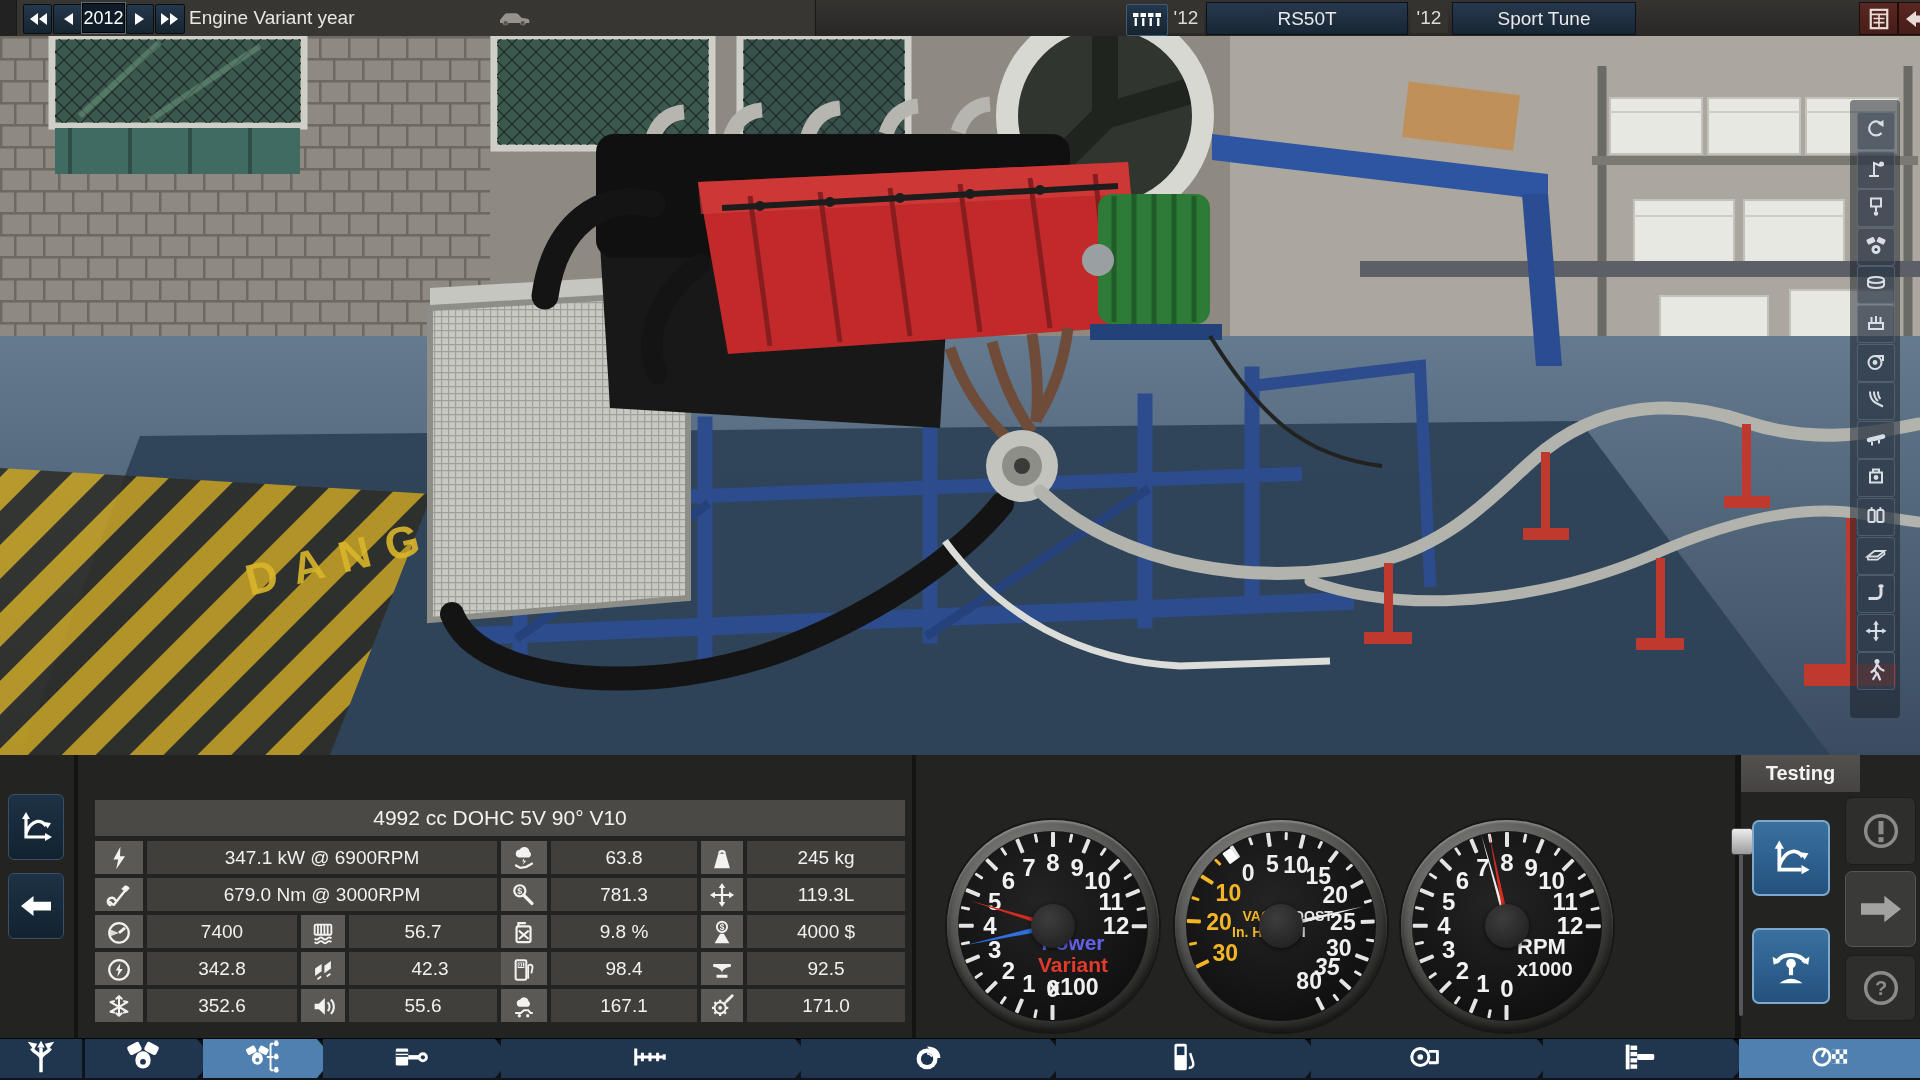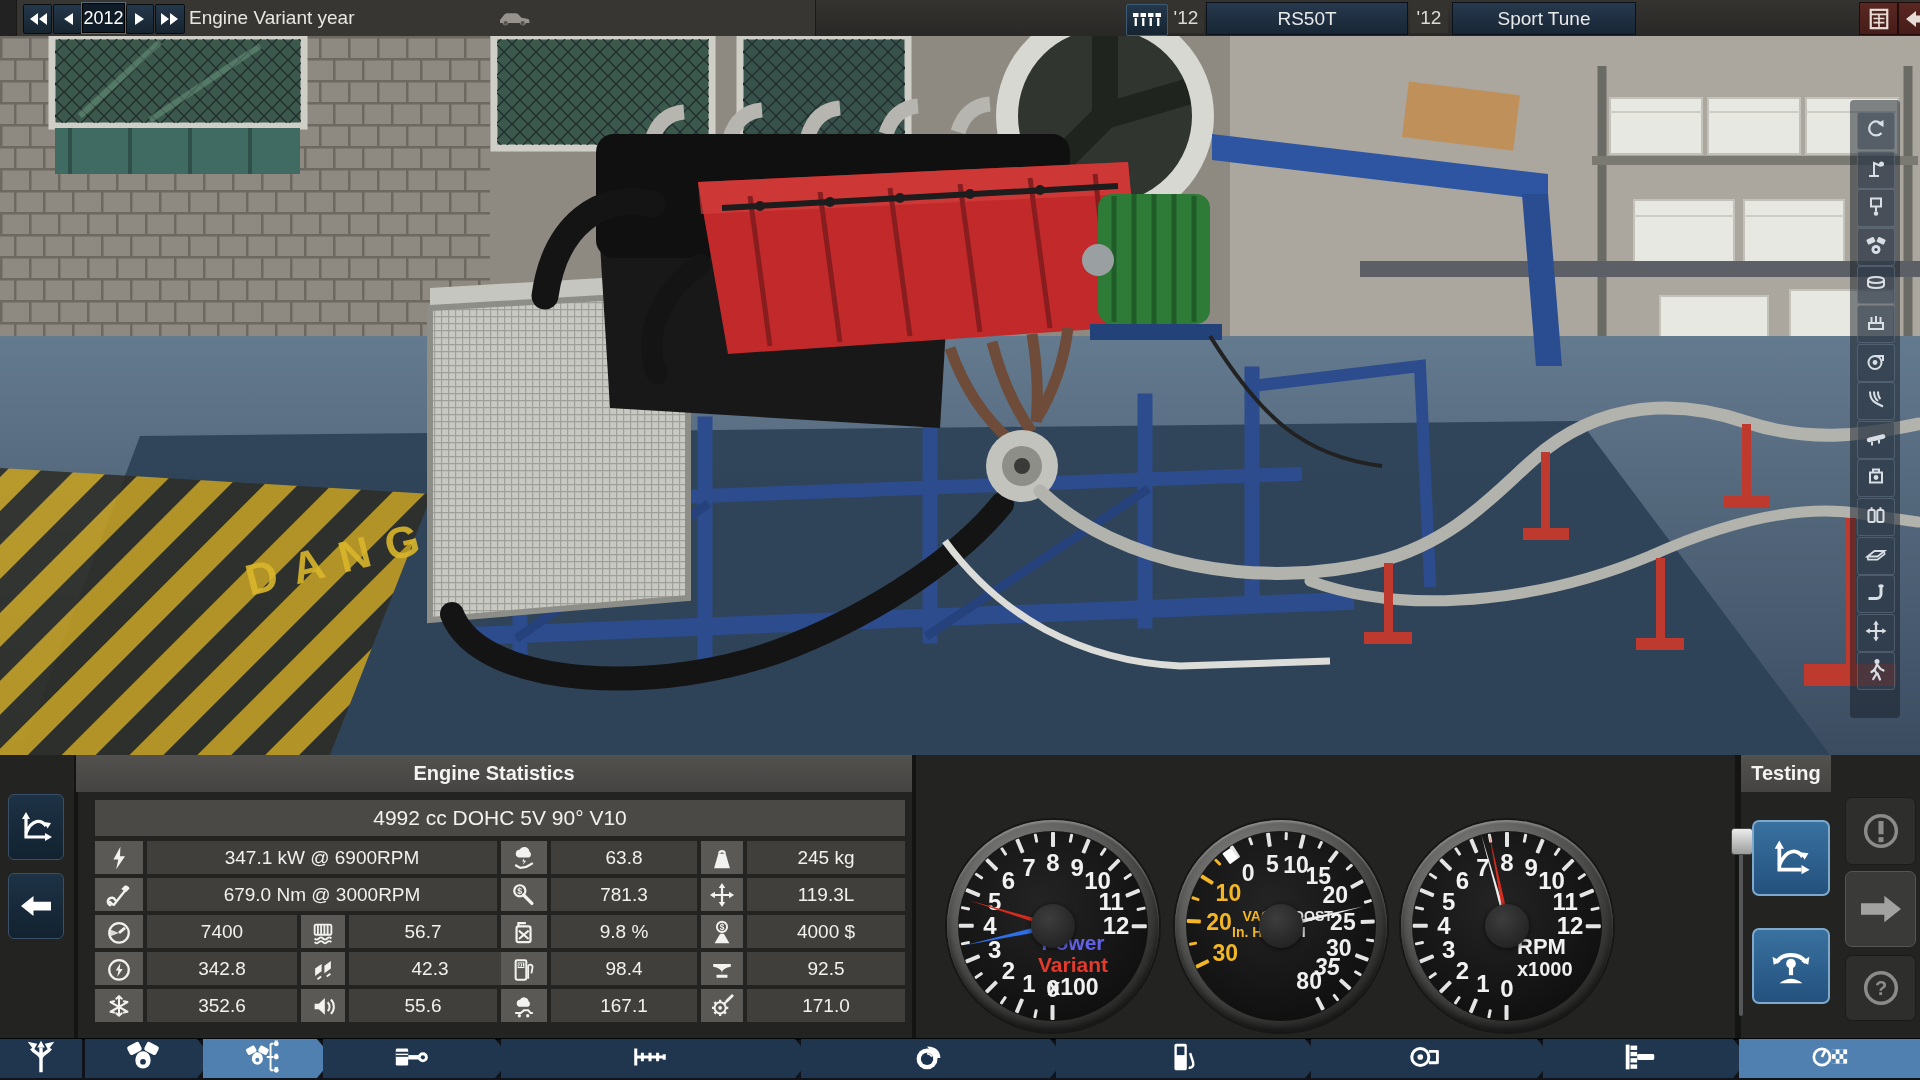--- a/index.html
+++ b/index.html
@@ -419,21 +419,20 @@
         </g>
       <path fill="#fff" d="M8 3l-4 7h8zM33 14l-7-1 3.6 6.5zM34 28l-7-4v8z"></path>
     </svg>
   </div>
   <div class="side-btn" style="top:873px">
     <svg width="30" height="24" viewBox="0 0 24 18">
       <path fill="#fff" d="M0 9l10-8v4.5h14v7H10V17z"></path>
     </svg>
   </div>
 
-  <div class="hdr" style="left:76px;width:836px">Engine Statistics</div>
   <div class="stat-title">4992 cc DOHC 5V 90° V10</div>
   <div id="statcells">
       <div class="abs stat-cell stat-ico" style="left: 95px; top: 841px; width: 48px;">
         <svg width="26" height="26" viewBox="0 0 28 28">
           <path fill="#f2f2f0" d="M15.5 2 8 15.5h5.2L11 26l9.5-14h-5.4z"></path>
         </svg>
       </div>
       <div class="abs stat-cell stat-val" style="left: 147px; top: 841px; width: 350px;">347.1 kW @ 6900RPM</div>
       <div class="abs stat-cell stat-ico" style="left: 501px; top: 841px; width: 46px;">
         <svg width="26" height="26" viewBox="0 0 28 28">
@@ -731,21 +730,21 @@
           <div style="color: rgb(240, 240, 240); font-size: 20px;">x1000</div>
         </div>
         <div class="needle" style="left: 104px; top: 11px; width: 4px; height: 95px; background: rgb(236, 236, 236); transform-origin: 50% 100%; transform: rotate(344.25deg);"></div>
         <div class="needle" style="left: 103.5px; top: 11px; width: 5px; height: 95px; background: rgb(213, 44, 31); transform-origin: 50% 100%; transform: rotate(348.75deg);"></div>
         <div class="hub" style=""></div>
       </div>
     </div>
   <div class="slider-track"></div>
   <div class="slider-handle"></div>
 
-  <div class="hdr" style="left:1741px;width:90px">Testing</div>
+  <div class="hdr" style="left:1741px;width:119px">Testing</div>
   <div class="blue-btn" style="top:820px">
     <svg width="42" height="42" viewBox="0 0 36 36">
       <g stroke="#fff" stroke-width="3.2" fill="none">
           <path d="M8 9v19h19"></path>
           <path d="M8 24C14 10 23 10 28 17"></path>
         </g>
       <path fill="#fff" d="M8 3l-4 7h8zM33 14l-7-1 3.6 6.5zM34 28l-7-4v8z"></path>
     </svg>
   </div>
   <div class="blue-btn" style="top:928px">

